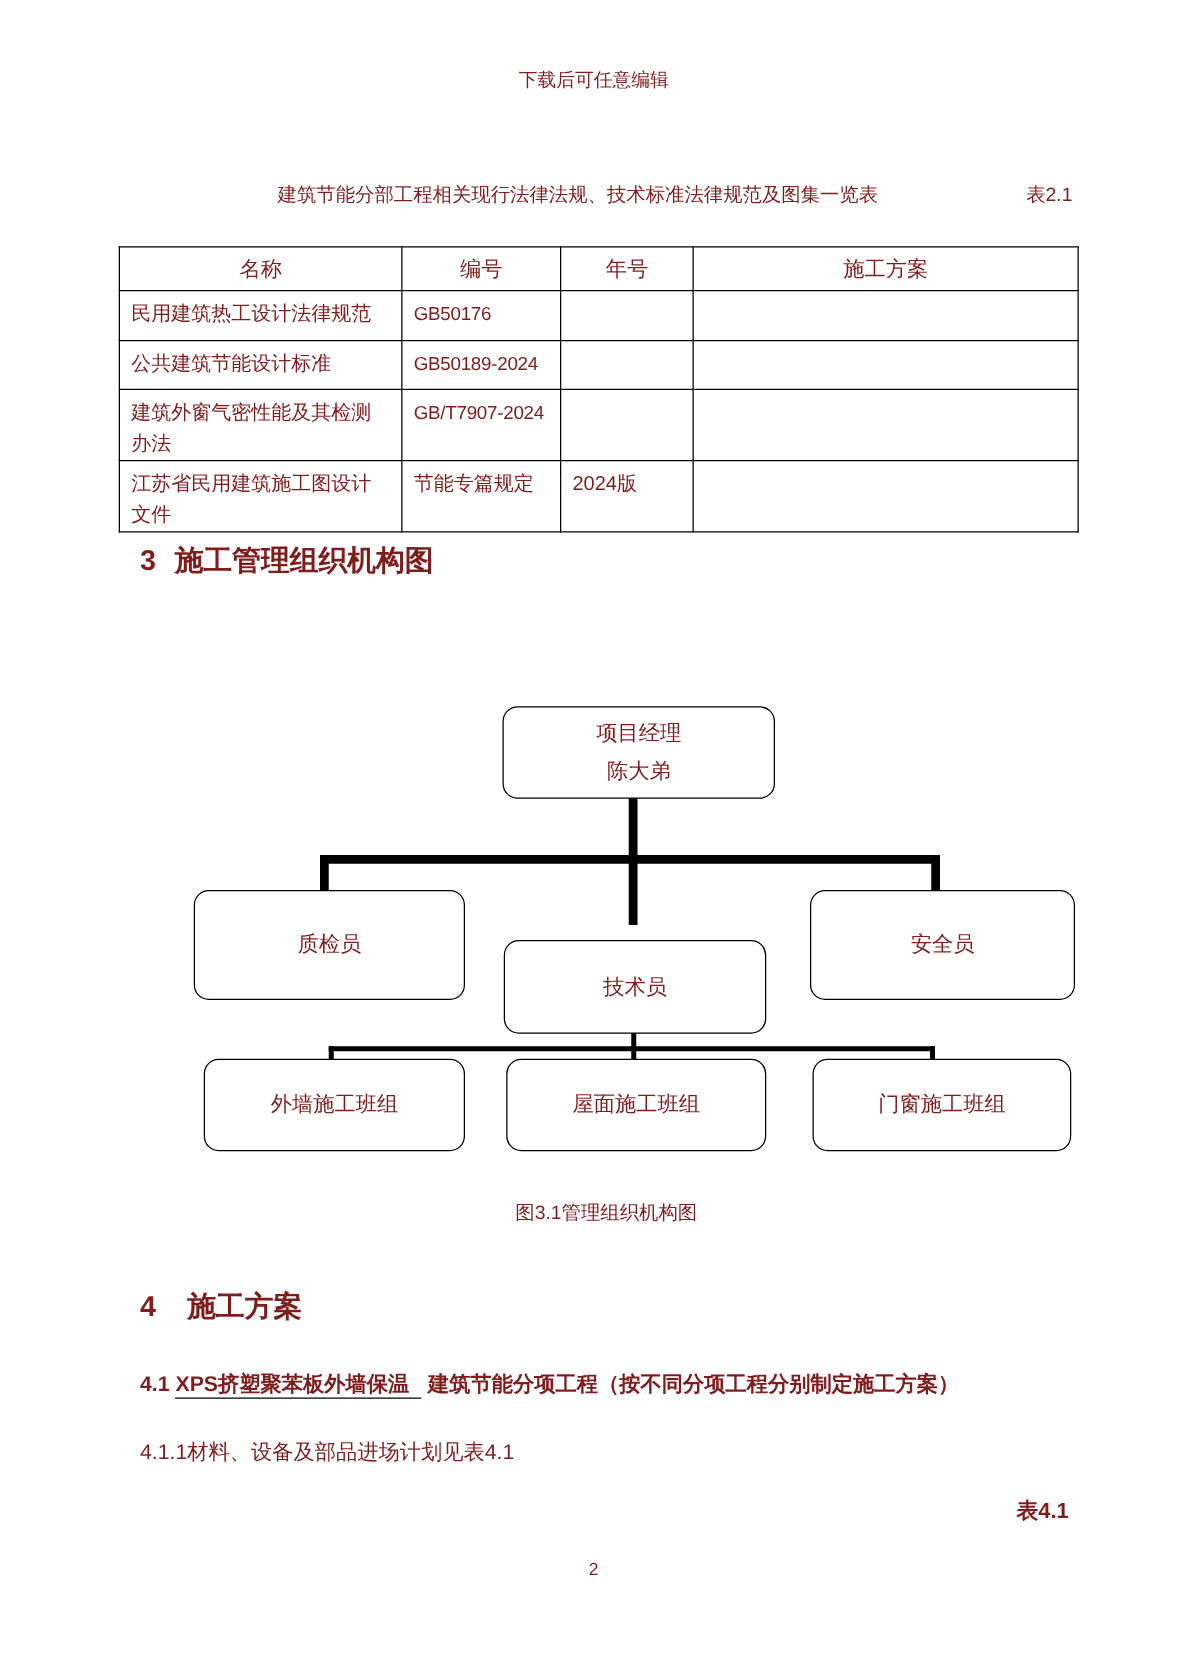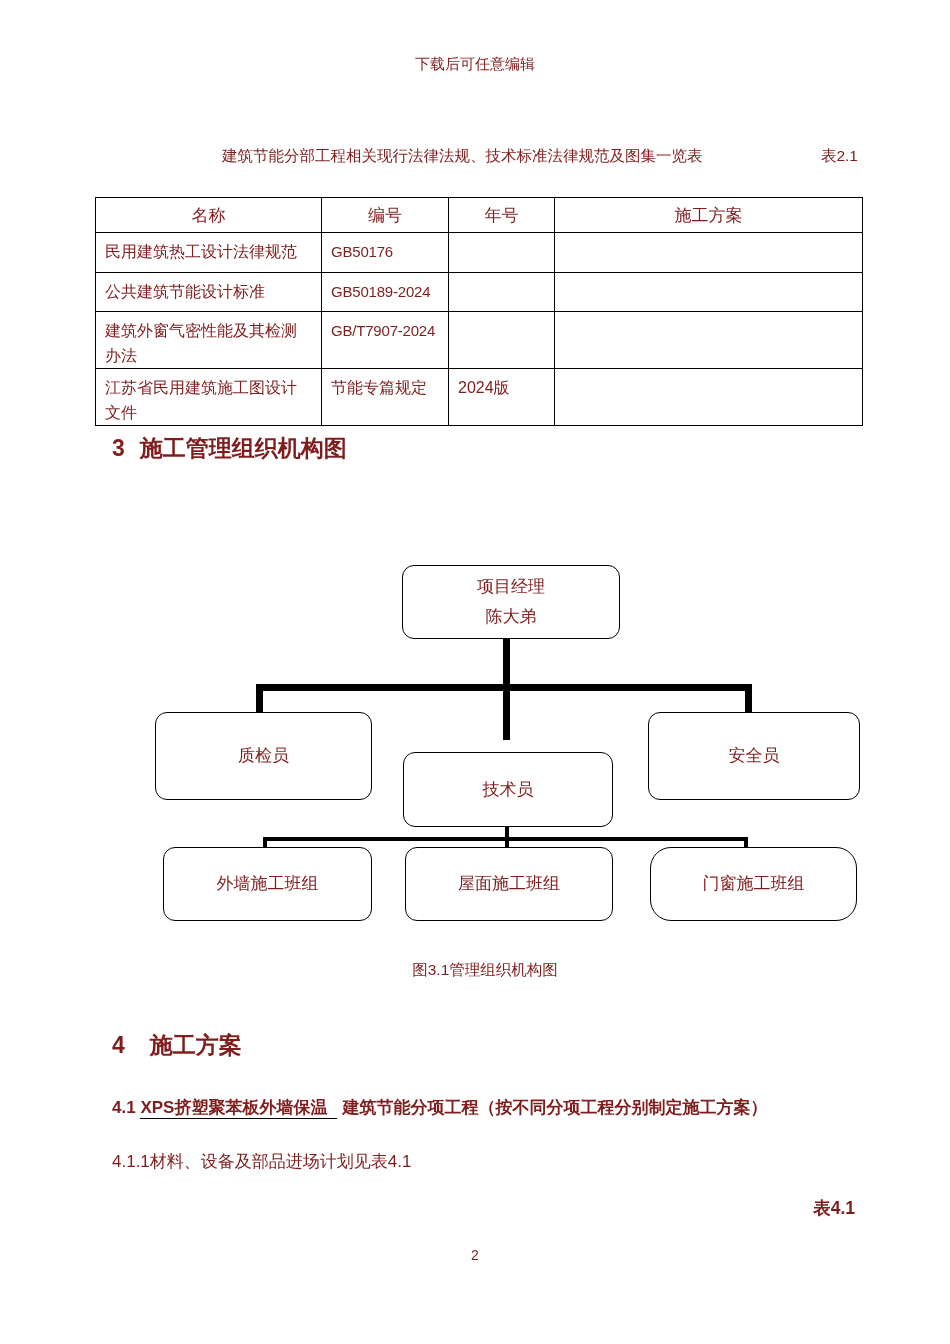--- a/index.html
+++ b/index.html
@@ -31,21 +31,21 @@
     display:flex;flex-direction:column;align-items:center;justify-content:center;
     font-size:17px;line-height:30px;text-align:center;}
   .cline{position:absolute;background:#000;}
 
   .box-pm {left:402px;top:565px;width:216px;height:72px;}
   .box-zjy{left:155px;top:712px;width:215px;height:86px;}
   .box-jsy{left:403px;top:752px;width:208px;height:73px;}
   .box-aqy{left:648px;top:712px;width:210px;height:86px;}
   .box-wq {left:163px;top:847px;width:207px;height:72px;}
   .box-wm {left:405px;top:847px;width:206px;height:72px;}
-  .box-mc {left:650px;top:847px;width:205px;height:72px;border-radius:21px;}
+  .box-mc {left:650px;top:847px;width:205px;height:72px;}
 
   .c-top-v   {left:503px;top:637px;width:7px;height:50px;}
   .c-top-h   {left:256px;top:684px;width:496px;height:7px;}
   .c-left-v  {left:256px;top:684px;width:7px;height:30px;}
   .c-right-v {left:745px;top:684px;width:7px;height:30px;}
   .c-mid-v   {left:503px;top:684px;width:7px;height:56px;}
   .c-bot-v   {left:505px;top:812px;width:4px;height:36px;}
   .c-bot-h   {left:263px;top:837px;width:485px;height:4px;}
   .c-bleft-v {left:263px;top:837px;width:4px;height:11px;}
   .c-bright-v{left:744px;top:837px;width:4px;height:11px;}

